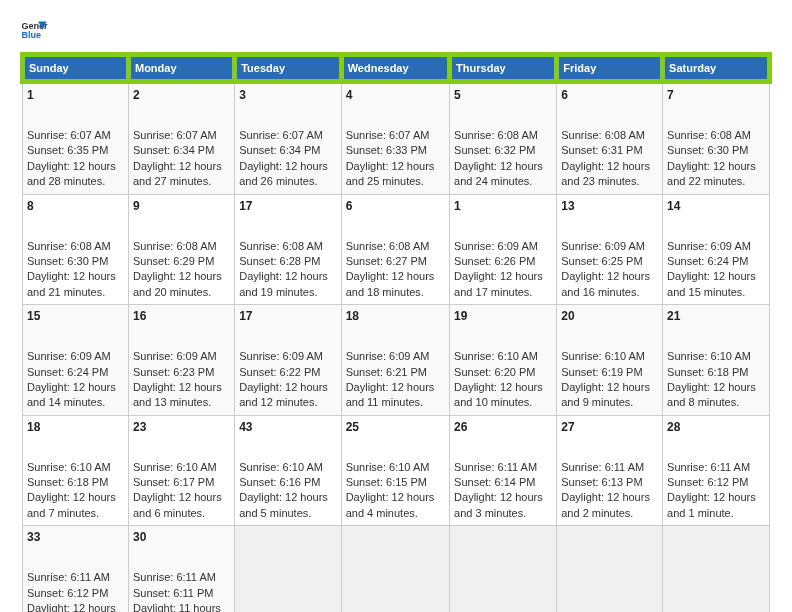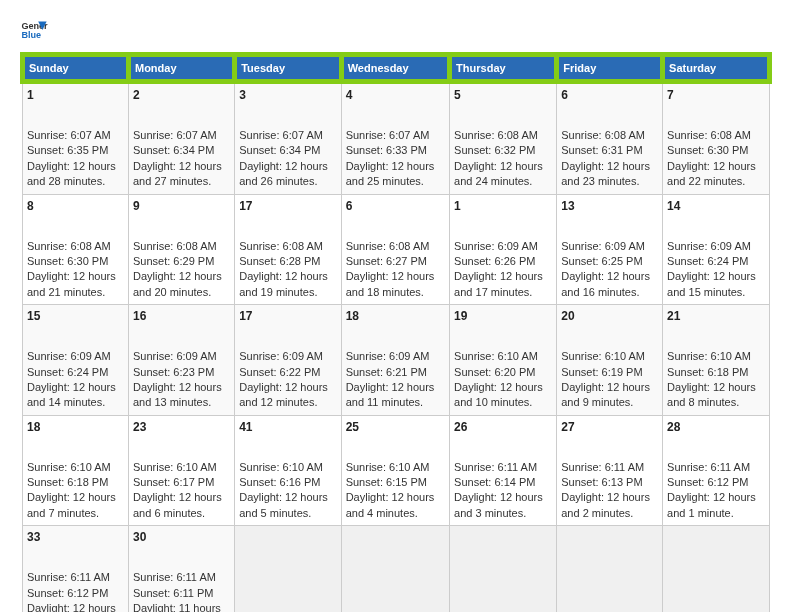--- a/index.html
+++ b/index.html
@@ -284,21 +284,21 @@
 and 7 minutes.</div>
           </td>
           <td>
             <span class="day-num">23</span>
             <div class="day-info" style="white-space: pre-line;">Sunrise: 6:10 AM
 Sunset: 6:17 PM
 Daylight: 12 hours
 and 6 minutes.</div>
           </td>
           <td>
-            <span class="day-num">41</span>
+            <span class="day-num">43</span>
             <div class="day-info" style="white-space: pre-line;">Sunrise: 6:10 AM
 Sunset: 6:16 PM
 Daylight: 12 hours
 and 5 minutes.</div>
           </td>
           <td>
             <span class="day-num">25</span>
             <div class="day-info" style="white-space: pre-line;">Sunrise: 6:10 AM
 Sunset: 6:15 PM
 Daylight: 12 hours

